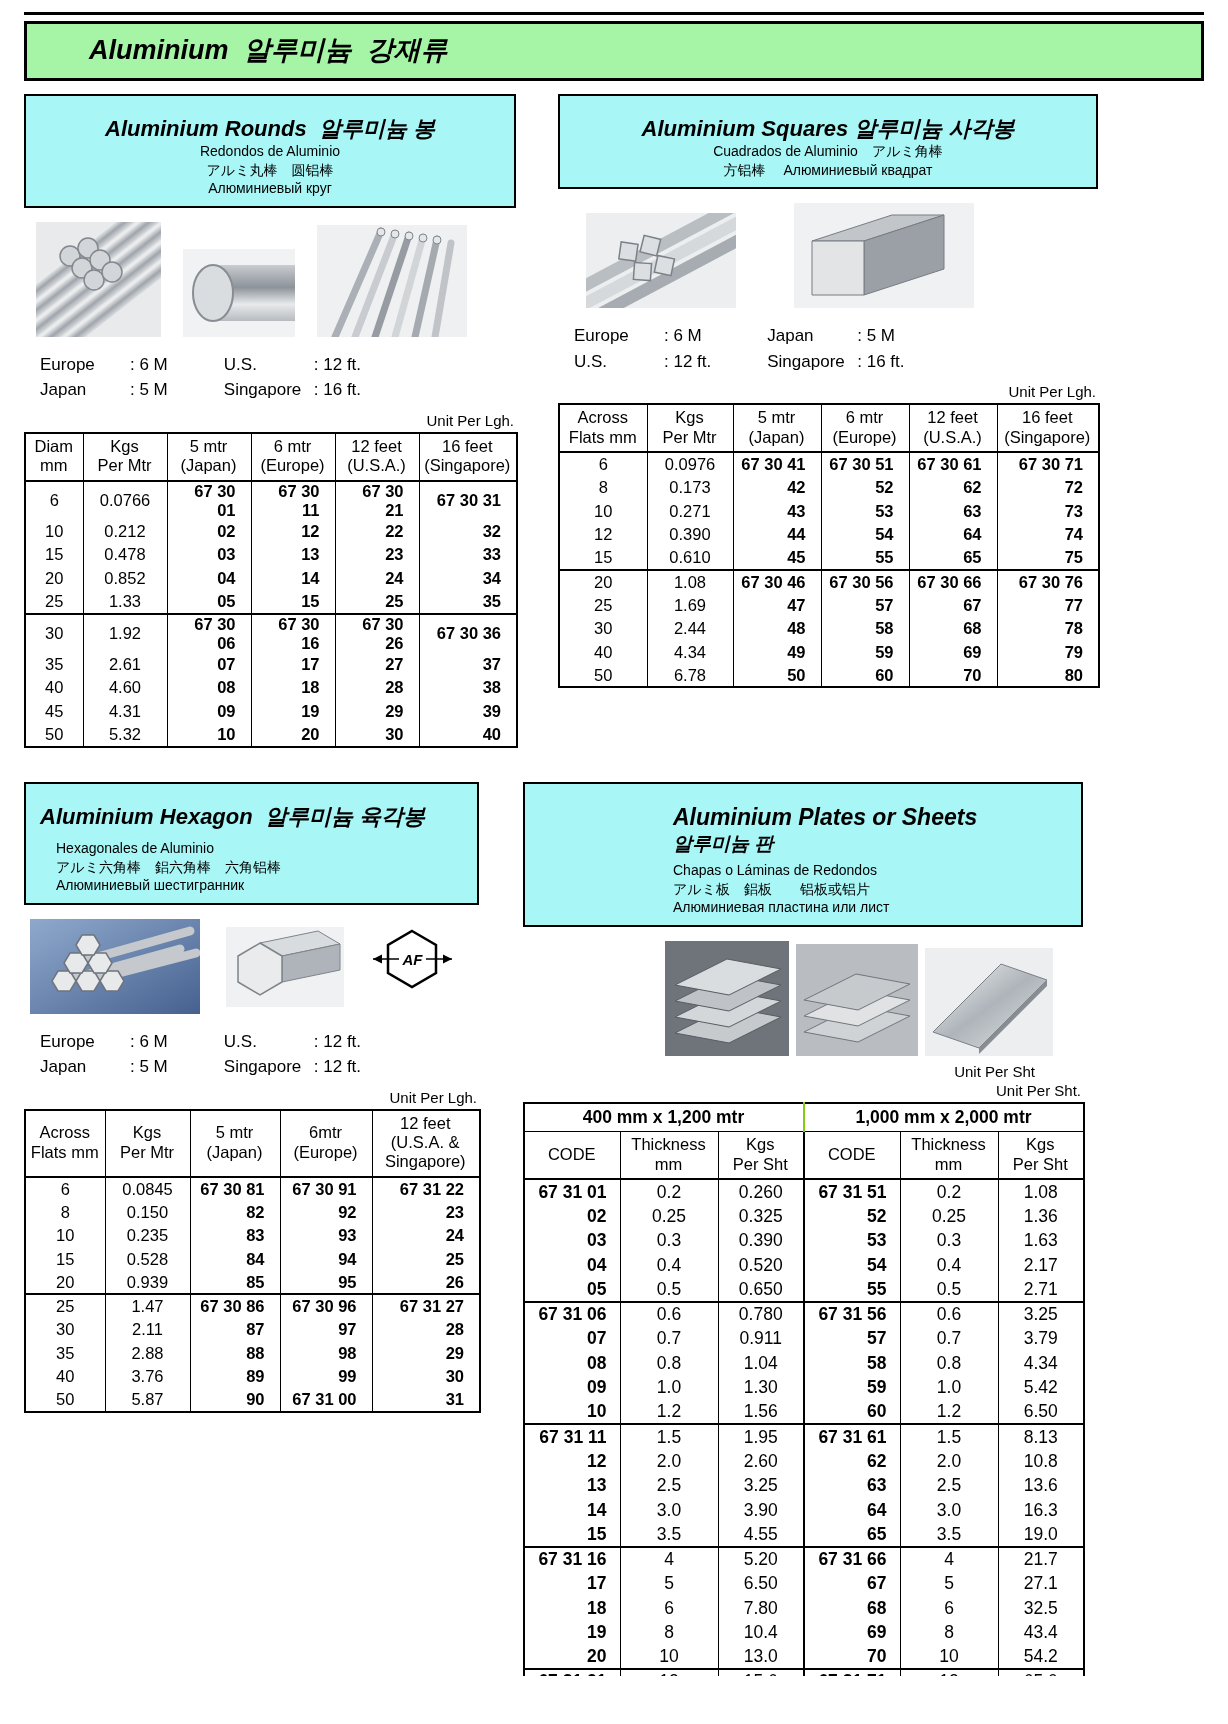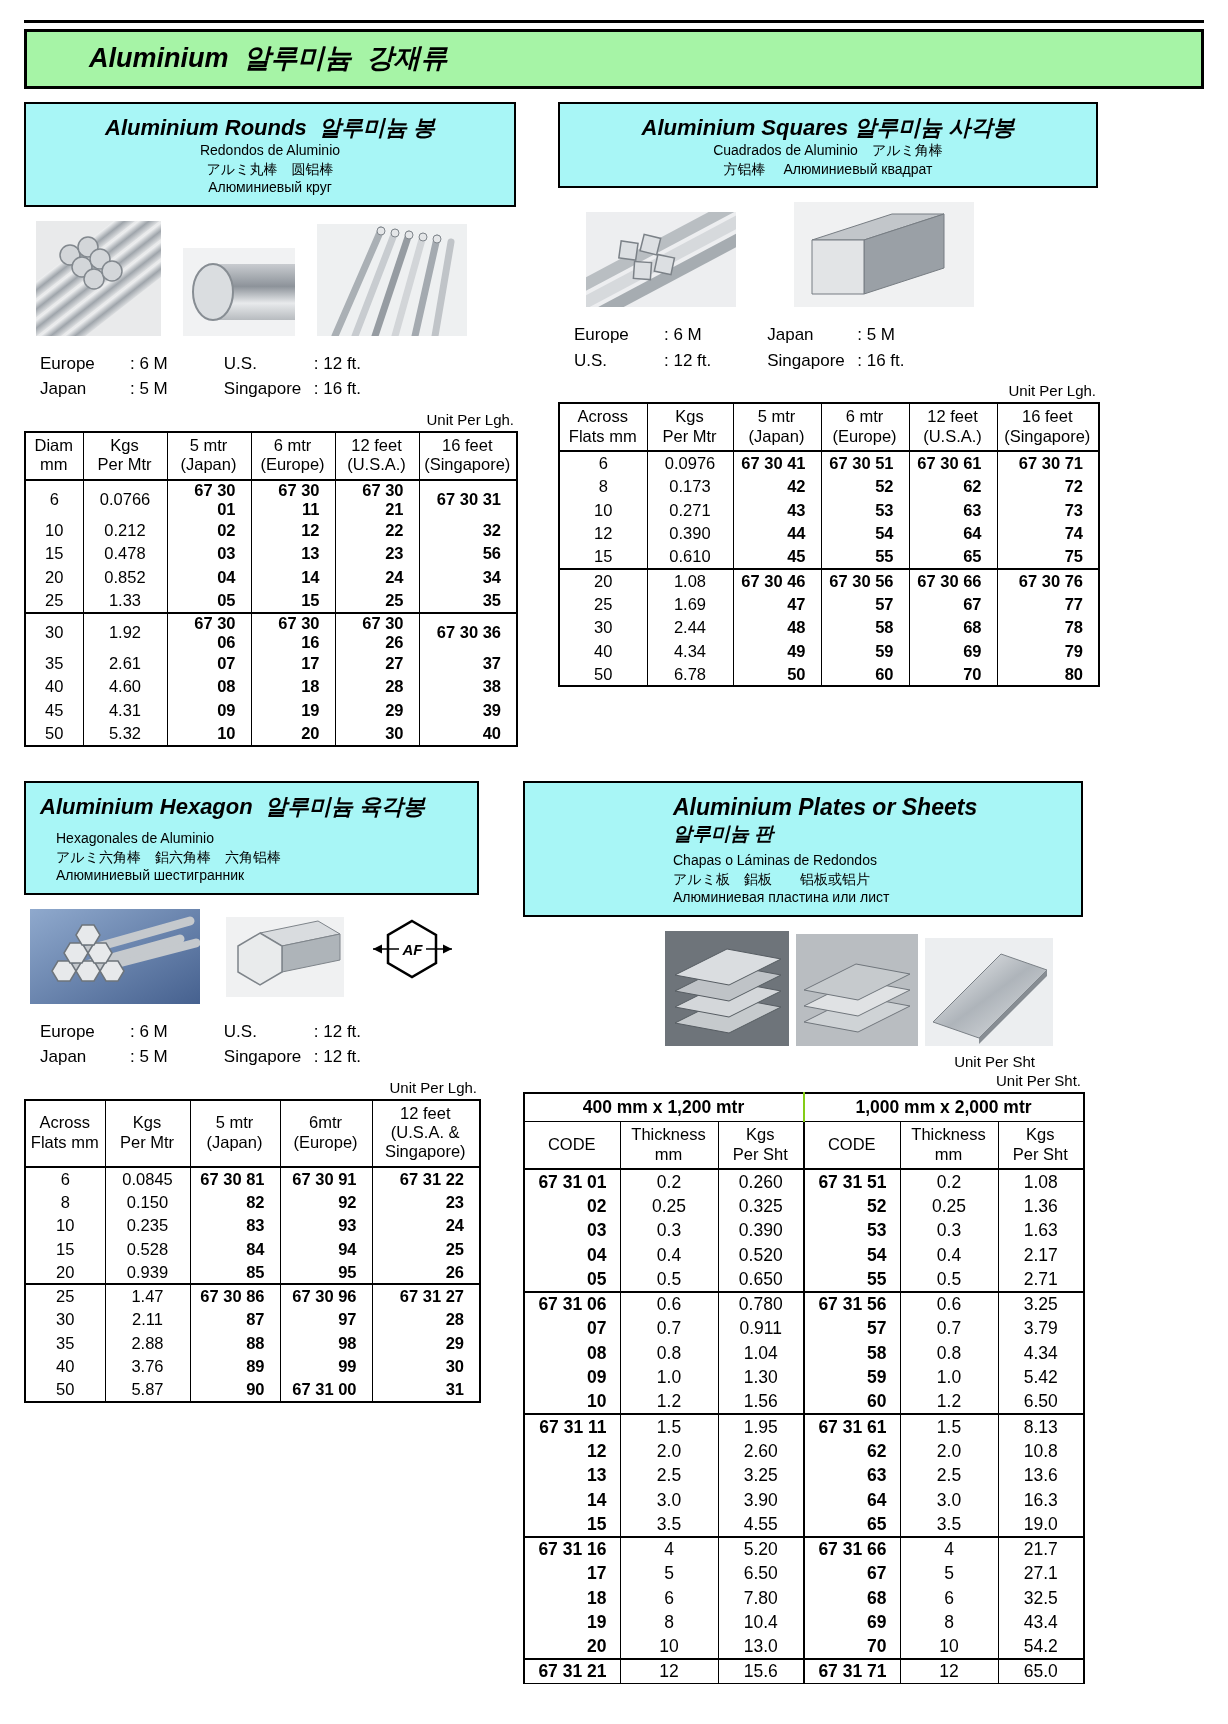--- a/index.html
+++ b/index.html
@@ -1,30 +1,30 @@
 <!DOCTYPE html>
 <html style="--banner-green: #a6f4a6; --section-cyan: #a8f6f6;"><head>
 <meta charset="utf-8">
 <style>
   * { box-sizing: border-box; }
   html, body { margin:0; padding:0; background:#ffffff; }
   body { font-family:"Liberation Sans","DejaVu Sans",sans-serif; color:#000; }
-  .page { width:1228px; height:1672px; margin:12px auto; background:#fff; padding:8px 24px 20px 24px; position:relative; overflow:hidden; }
+  .page { width:1228px; height:1672px; margin:4px auto; background:#fff; padding:8px 24px 20px 24px; position:relative; overflow:hidden; }
 
   
   .banner-wrap { border-top:3px solid #000; padding-top:6px; }
   .banner { border:3px solid #000; background:var(--banner-green,#a6f4a6); padding:8px 10px 10px 62px; }
   .banner-title { font-size:27px; font-weight:bold; font-style:italic; white-space:pre; }
 
   .row { display:flex; }
   .row1 { margin-top:13px; gap:42px; }
   .row2 { margin-top:34px; gap:44px; }
 
   
-  .sec-head { border:2.5px solid #000; background:var(--section-cyan,#a8f6f6); padding:11px 8px 8px 8px; }
+  .sec-head { border:2.5px solid #000; background:var(--section-cyan,#a8f6f6); padding:20px 8px 8px 8px; }
   .sec-head.center { text-align:center; }
   .sec-title { font-size:22px; font-weight:bold; font-style:italic; white-space:pre; line-height:1.2; }
   .sec-sub { font-size:14px; line-height:1.32; white-space:pre; }
   .sub-block { display:inline-block; text-align:center; }
 
   
   .images-row { display:flex; align-items:flex-end; margin-top:14px; }
   .img-box { flex:0 0 auto; }
   .img-caption { text-align:right; font-size:15px; margin:3px 48px 0 0; }
 
@@ -197,21 +197,21 @@
               <td>12</td>
               <td>22</td>
               <td>32</td>
             </tr>
             <tr>
               <td>15</td>
               <td>0.478</td>
               <td>03</td>
               <td>13</td>
               <td>23</td>
-              <td>56</td>
+              <td>33</td>
             </tr>
             <tr>
               <td>20</td>
               <td>0.852</td>
               <td>04</td>
               <td>14</td>
               <td>24</td>
               <td>34</td>
             </tr>
             <tr>

